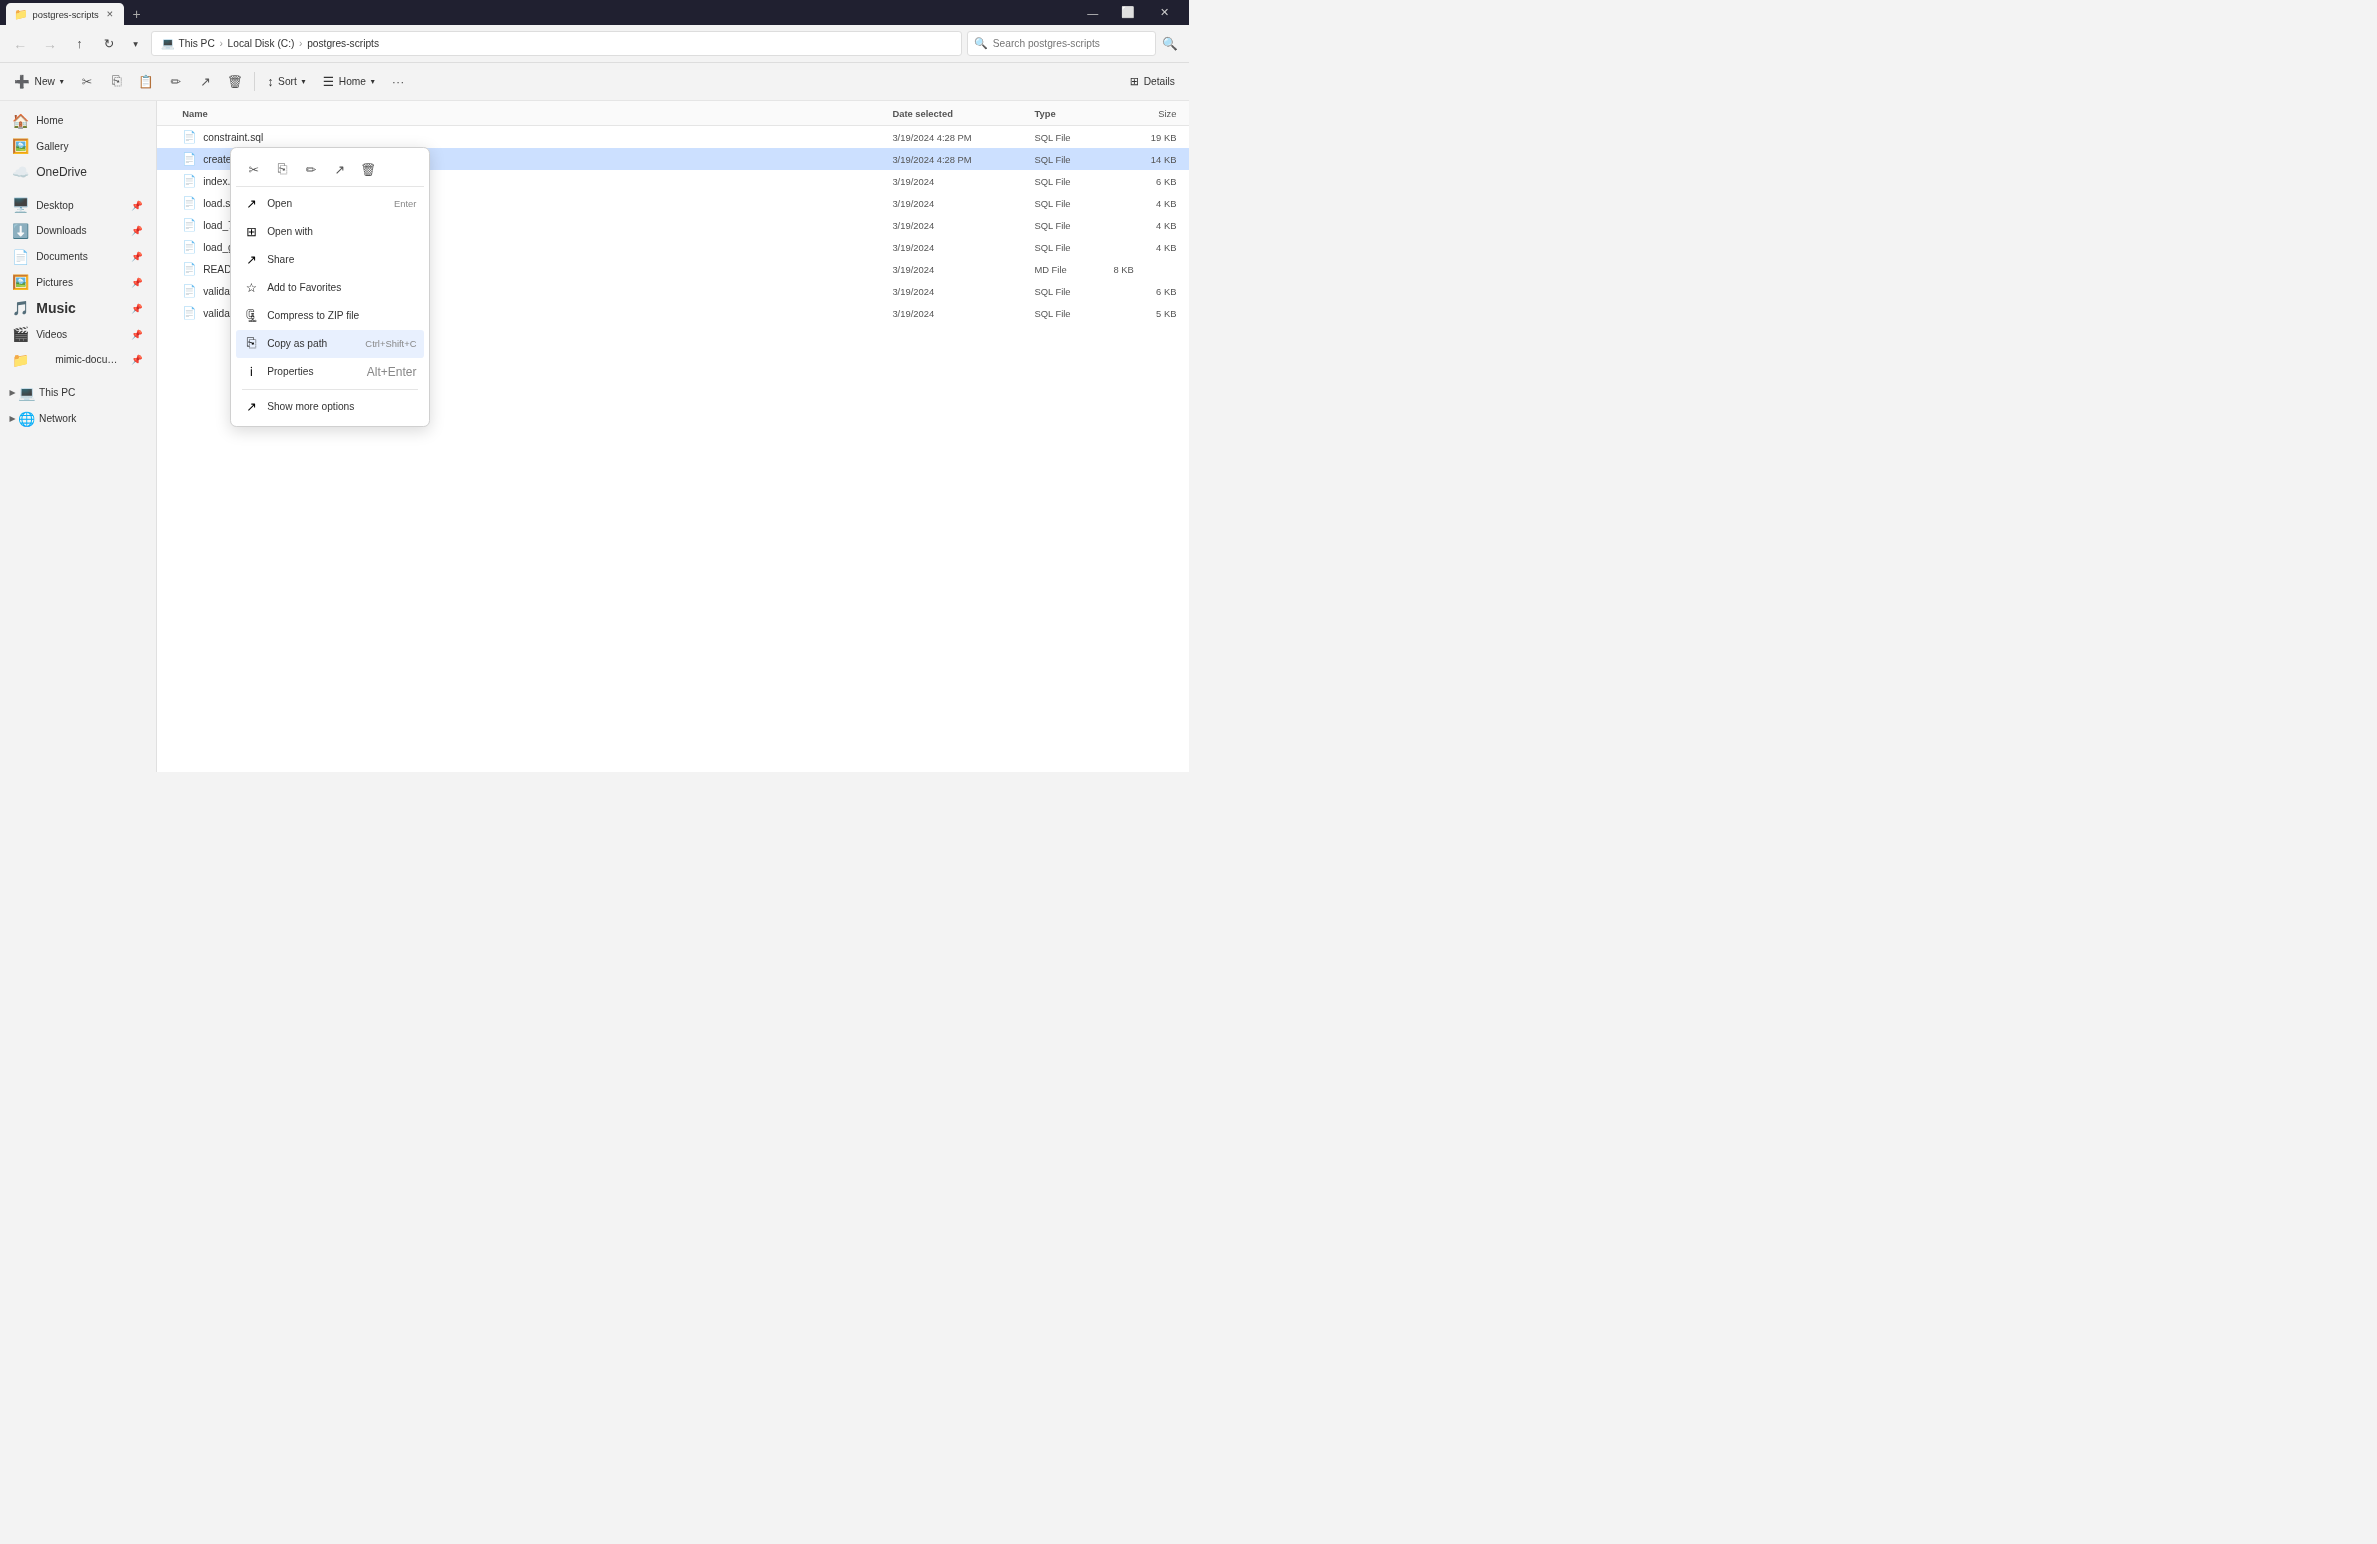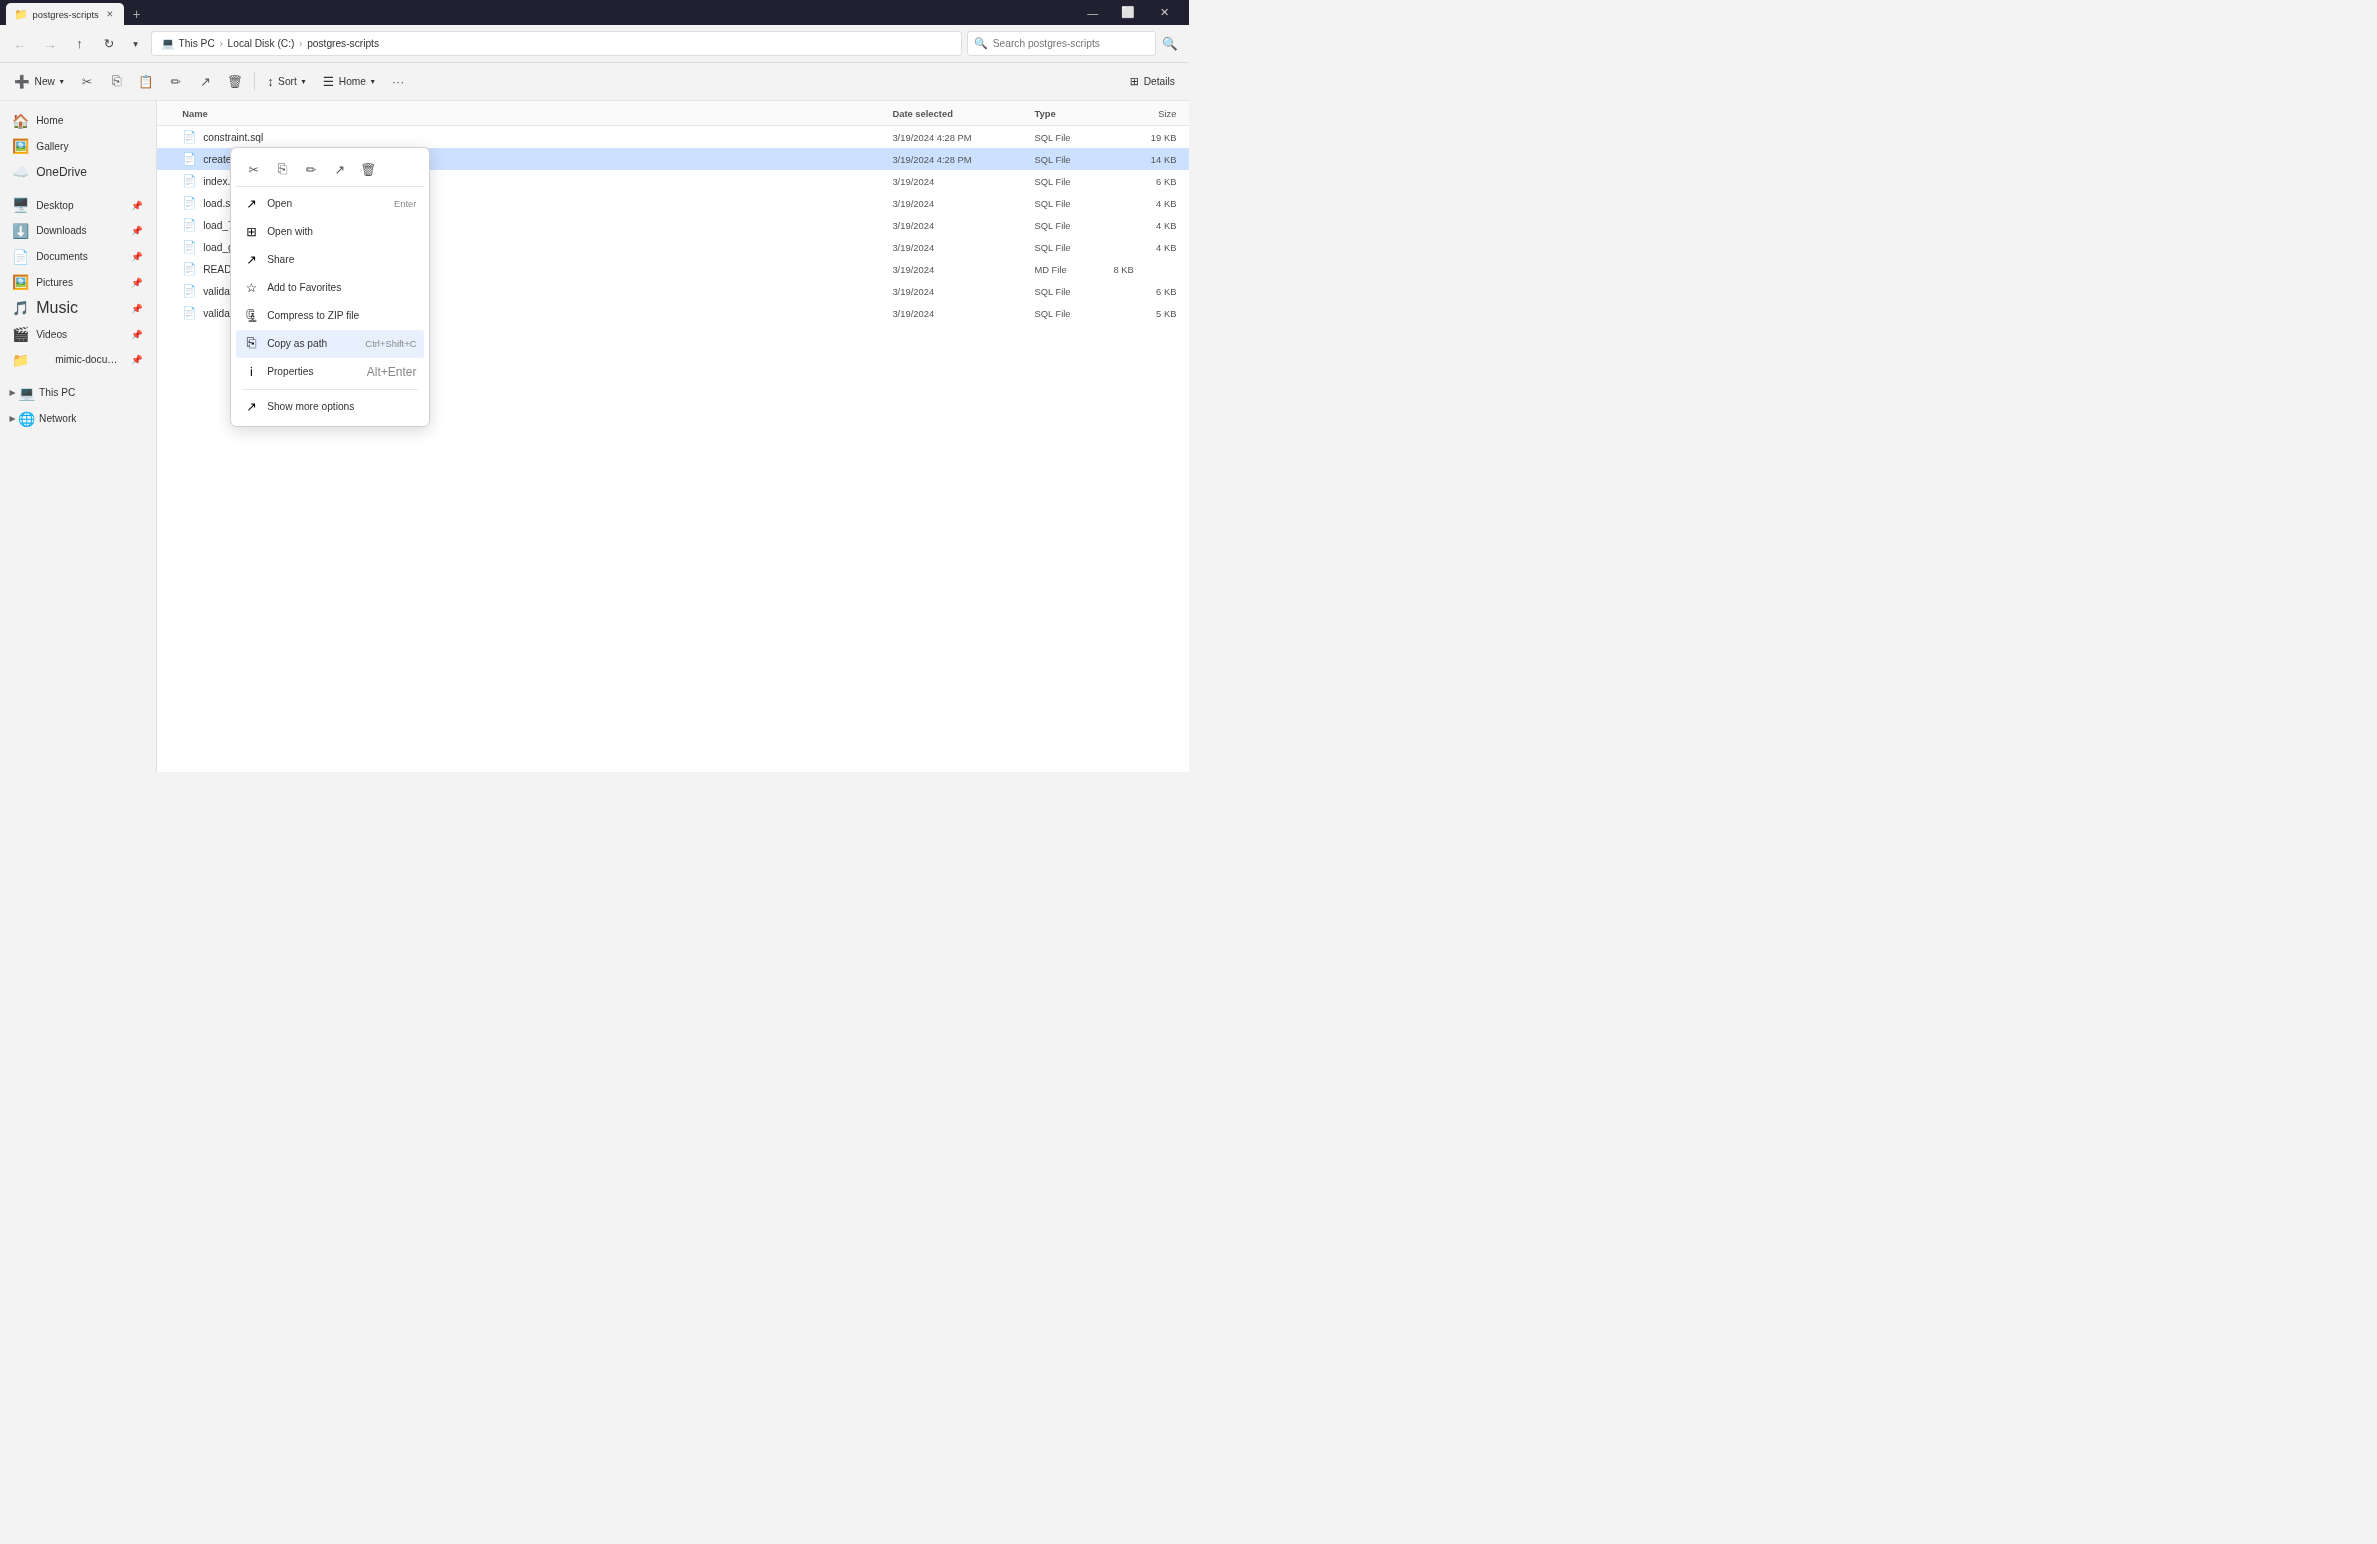--- a/index.html
+++ b/index.html
@@ -118,21 +118,21 @@
     </div>
 
     <div style="display:flex;align-items:center;padding:3.1px 9.4px;gap:6.3px;cursor:pointer;border-radius:3.1px;margin:0.8px 3.1px;height:25px;">
       <span style="font-size:14px;">🖼️</span>
       <span style="font-size:10.2px;color:#333;flex:1;">Pictures</span>
       <span style="color:#999;font-size:9.4px;">📌</span>
     </div>
 
     <div style="display:flex;align-items:center;padding:3.1px 9.4px;gap:6.3px;cursor:pointer;border-radius:3.1px;margin:0.8px 3.1px;height:25px;">
       <span style="font-size:14px;">🎵</span>
-      <span style="font-size:16px;color:#333;flex:1;">Music</span>
+      <span style="font-size:14px;color:#333;flex:1;font-weight:bold;">Music</span>
       <span style="color:#999;font-size:9.4px;">📌</span>
     </div>
 
     <div style="display:flex;align-items:center;padding:3.1px 9.4px;gap:6.3px;cursor:pointer;border-radius:3.1px;margin:0.8px 3.1px;height:25px;">
       <span style="font-size:14px;">🎬</span>
       <span style="font-size:10.2px;color:#333;flex:1;">Videos</span>
       <span style="color:#999;font-size:9.4px;">📌</span>
     </div>
 
     <div style="display:flex;align-items:center;padding:3.1px 9.4px;gap:6.3px;cursor:pointer;border-radius:3.1px;margin:0.8px 3.1px;height:25px;">

